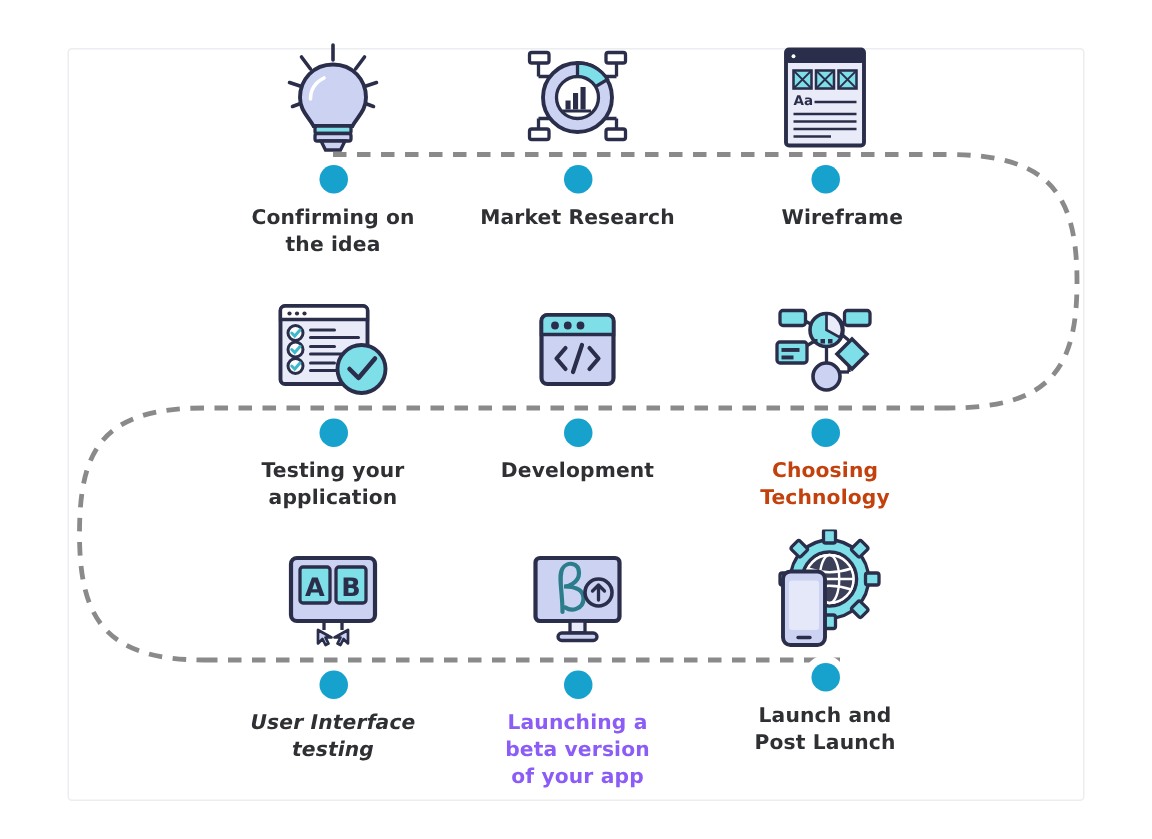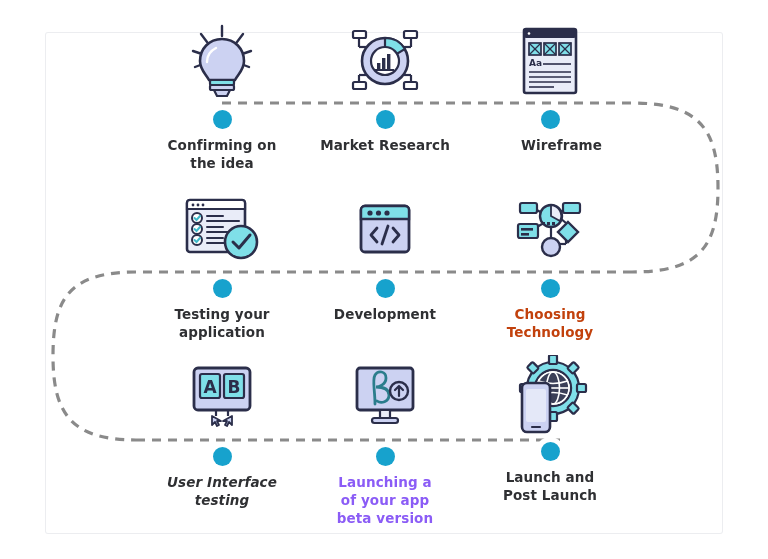--- a/index.html
+++ b/index.html
@@ -38,20 +38,21 @@
     pointer-events: none;
   }
   .step {
     position: absolute;
     width: 210px;
     text-align: center;
   }
   .icon-wrap {
     height: 80px;
     display: flex;
+    align-items: flex-end;
     justify-content: center;
   }
   .node {
     width: 28px; height: 28px;
     margin: 2px auto 0 auto;
     border-radius: 50%;
     background: #ffffff;
     display: flex;
     align-items: center;
     justify-content: center;
@@ -331,22 +332,22 @@
         <path d="M51 36 L51 26 M47 30 L51 26 L55 30" fill="none" stroke="#2b2e4a" stroke-width="2.2" stroke-linecap="round" stroke-linejoin="round"></path>
         <path d="M32 50 L32 58 L42 58 L42 50 Z" fill="#e9ecf8" stroke="#2b2e4a" stroke-width="2.2"></path>
         <rect x="24" y="58" width="26" height="5" rx="2.5" fill="#ccd2f2" stroke="#2b2e4a" stroke-width="2.2"></rect>
       </svg>
     </div>
     <div class="node">
         <i style="background: rgb(23, 162, 205);"></i>
       </div>
     <div class="label" style="color: #8b5cf6;">
         <div>Launching a</div>
+        <div>beta version</div>
         <div>of your app</div>
-        <div>beta version</div>
       </div>
   </div>
 
   <div class="step" style="left:445px; top:355px;">
     <div class="icon-wrap">
       <svg width="80" height="82" viewBox="0 0 80 82">
         <g transform="translate(43,33)">
           <g fill="#7fdfe8" stroke="#2b2e4a" stroke-width="2.2">
             <circle cx="0" cy="0" r="26"></circle>
           </g>

